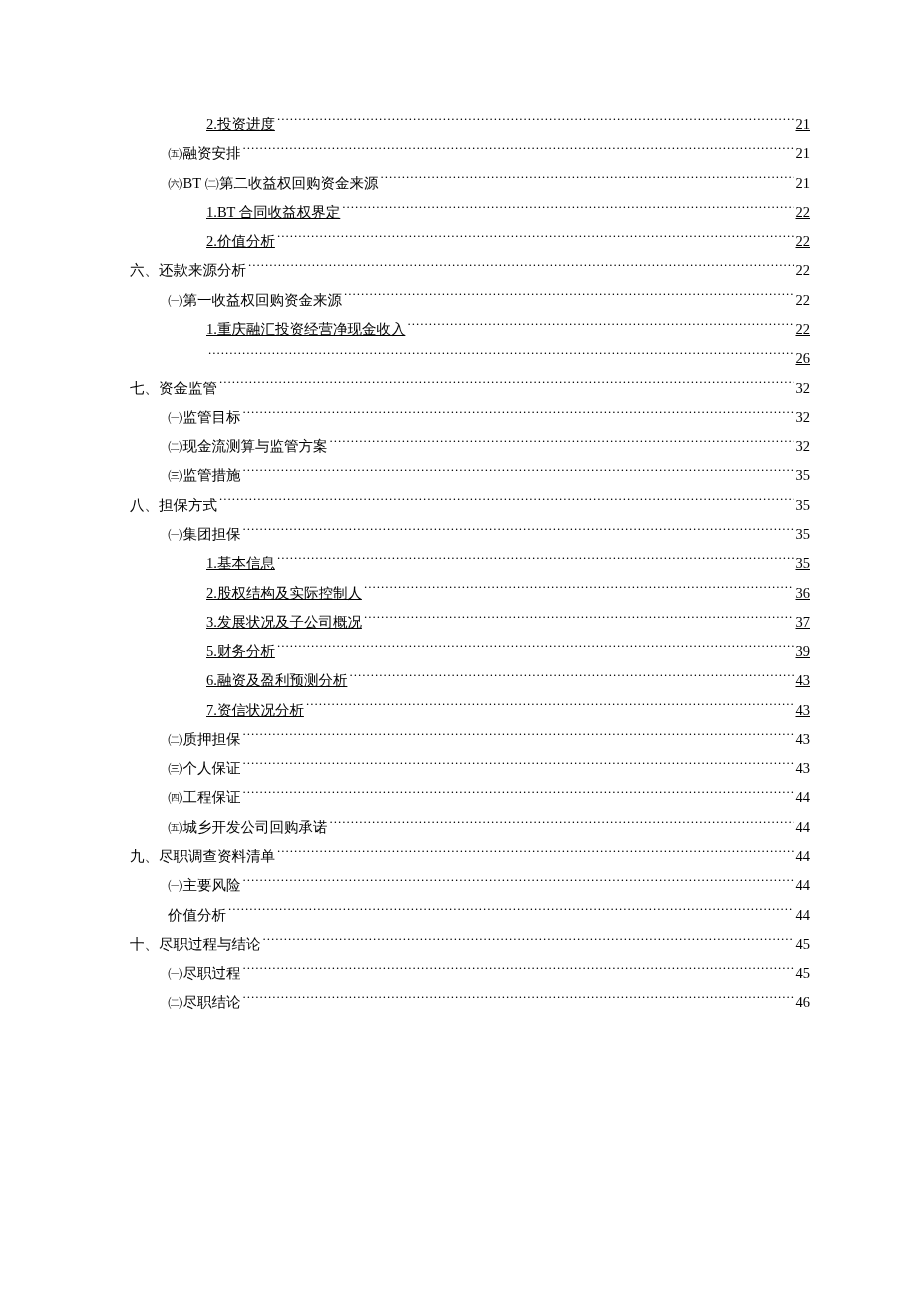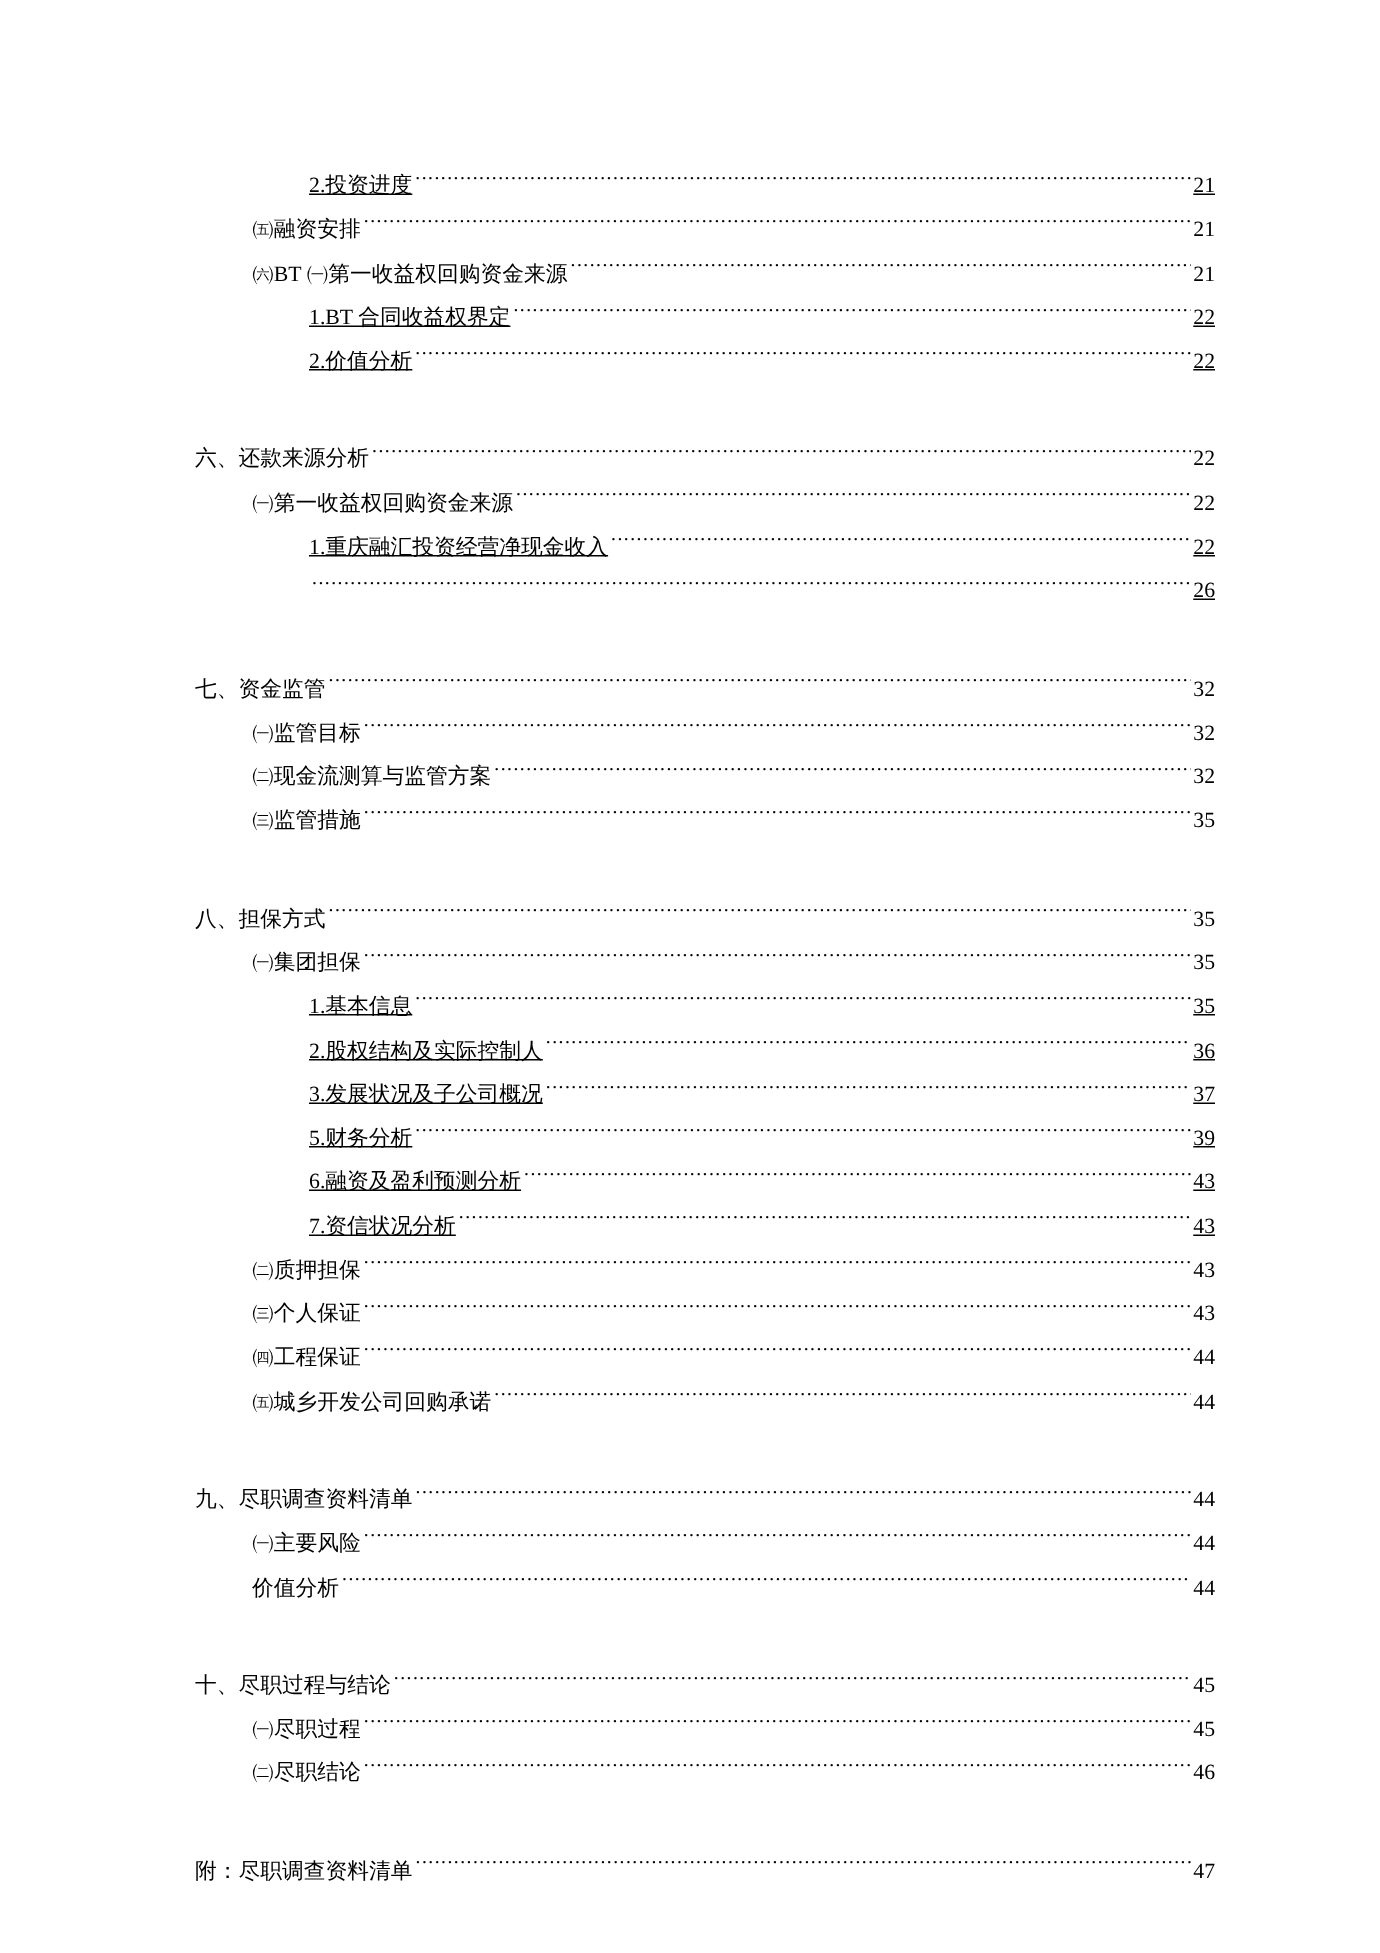--- a/index.html
+++ b/index.html
@@ -18,21 +18,21 @@
     }
     .toc {
       width: 100%;
     }
     .toc-row {
       display: flex;
       align-items: baseline;
       line-height: 2.02;
       white-space: nowrap;
     }
-    .indent-1 { padding-left: 0; margin-top: 36px; }
+    .indent-1 { padding-left: 0; }
     .indent-2 { padding-left: 38px; }
     .indent-3 { padding-left: 76px; text-decoration: underline; }
     .toc-label {
       flex: 0 0 auto;
     }
     .toc-dots {
       flex: 1 1 auto;
       overflow: hidden;
       position: relative;
       height: 1em;
@@ -60,21 +60,21 @@
       <span class="toc-label">2.投资进度</span>
       <span class="toc-dots"></span>
       <span class="toc-page">21</span>
     </div>
     <div class="toc-row indent-2">
       <span class="toc-label">㈤融资安排</span>
       <span class="toc-dots"></span>
       <span class="toc-page">21</span>
     </div>
     <div class="toc-row indent-2">
-      <span class="toc-label">㈥BT ㈠第一收益权回购资金来源</span>
+      <span class="toc-label">㈥BT ㈡第二收益权回购资金来源</span>
       <span class="toc-dots"></span>
       <span class="toc-page">21</span>
     </div>
     <div class="toc-row indent-3">
       <span class="toc-label">1.BT 合同收益权界定</span>
       <span class="toc-dots"></span>
       <span class="toc-page">22</span>
     </div>
     <div class="toc-row indent-3">
       <span class="toc-label">2.价值分析</span>
@@ -202,19 +202,14 @@
     </div>
     <div class="toc-row indent-2">
       <span class="toc-label">㈠尽职过程</span>
       <span class="toc-dots"></span>
       <span class="toc-page">45</span>
     </div>
     <div class="toc-row indent-2">
       <span class="toc-label">㈡尽职结论</span>
       <span class="toc-dots"></span>
       <span class="toc-page">46</span>
-    </div>
-    <div class="toc-row indent-1">
-      <span class="toc-label">附：尽职调查资料清单</span>
-      <span class="toc-dots"></span>
-      <span class="toc-page">47</span>
     </div>
   </div>
 
 </body></html>

